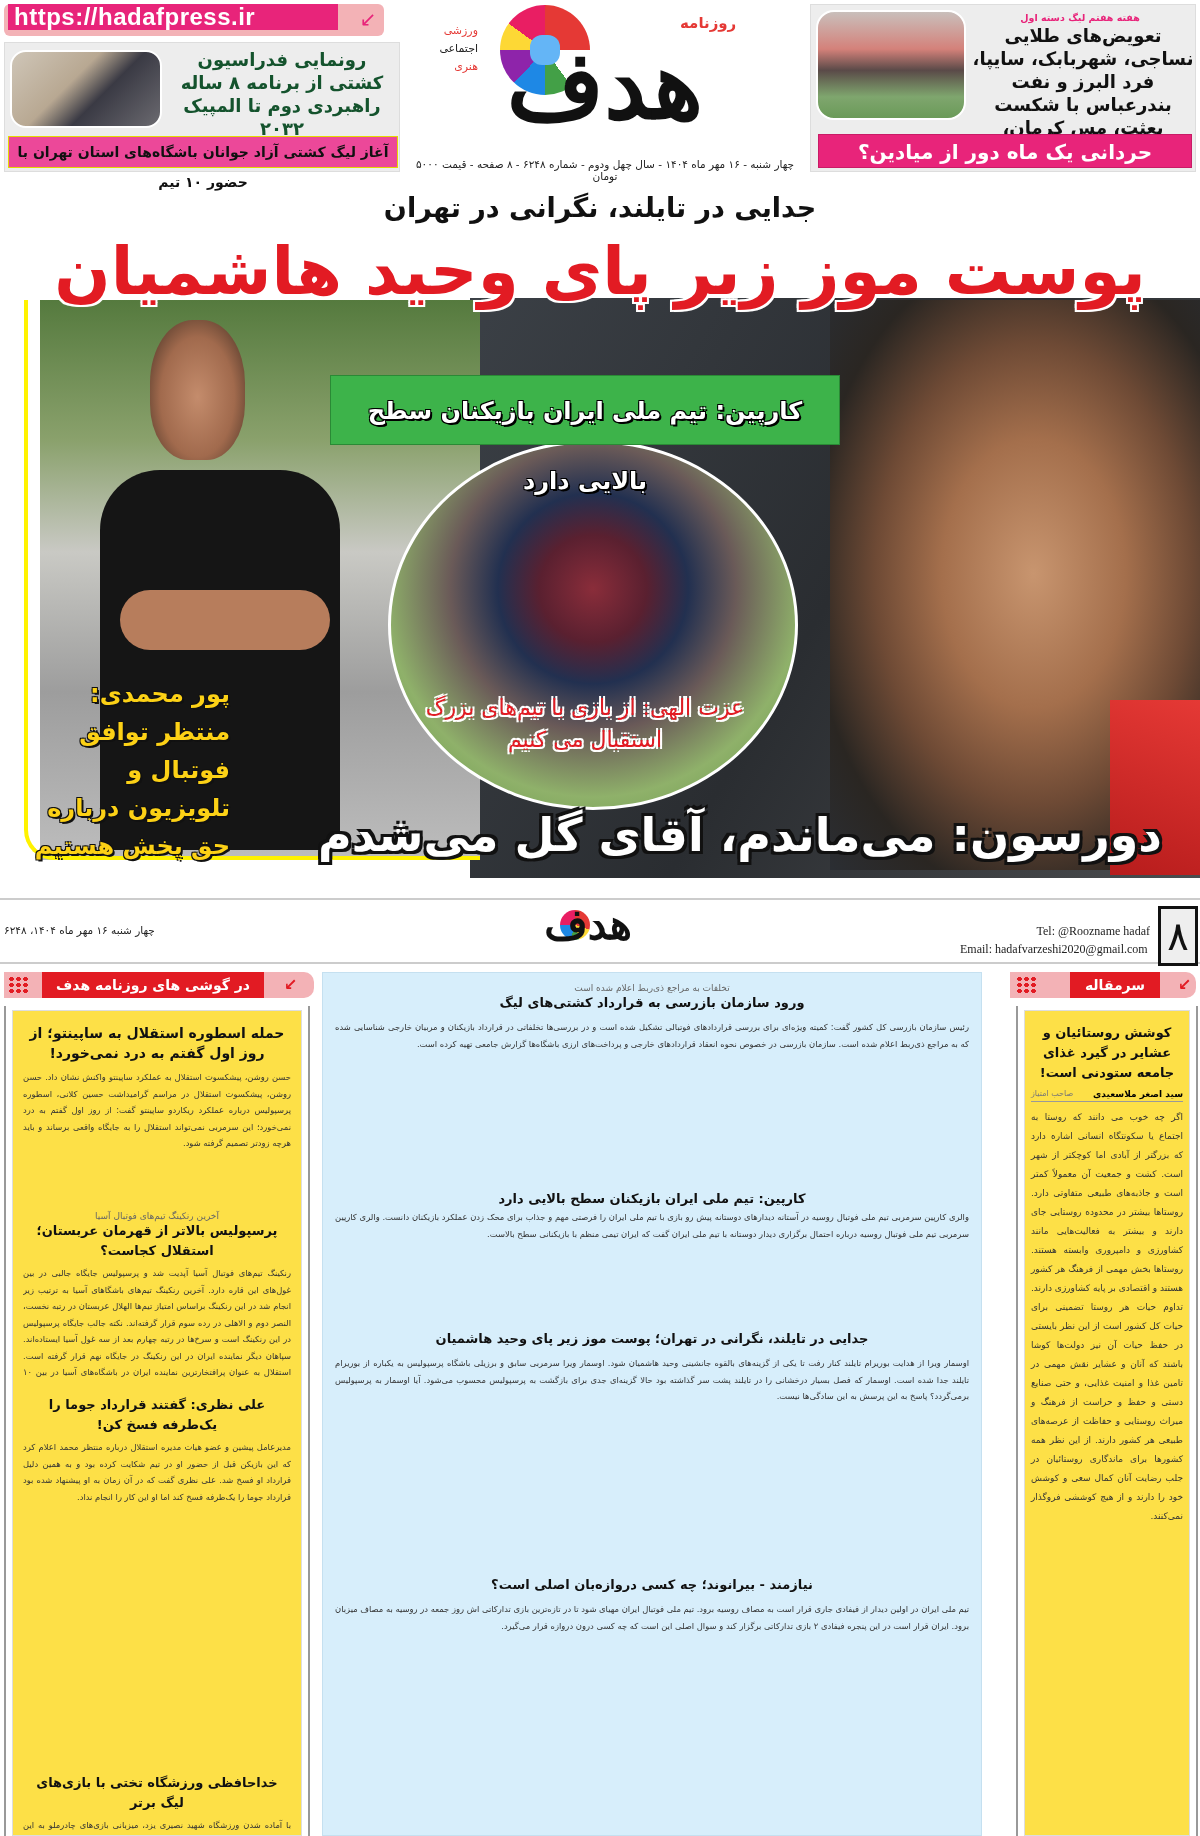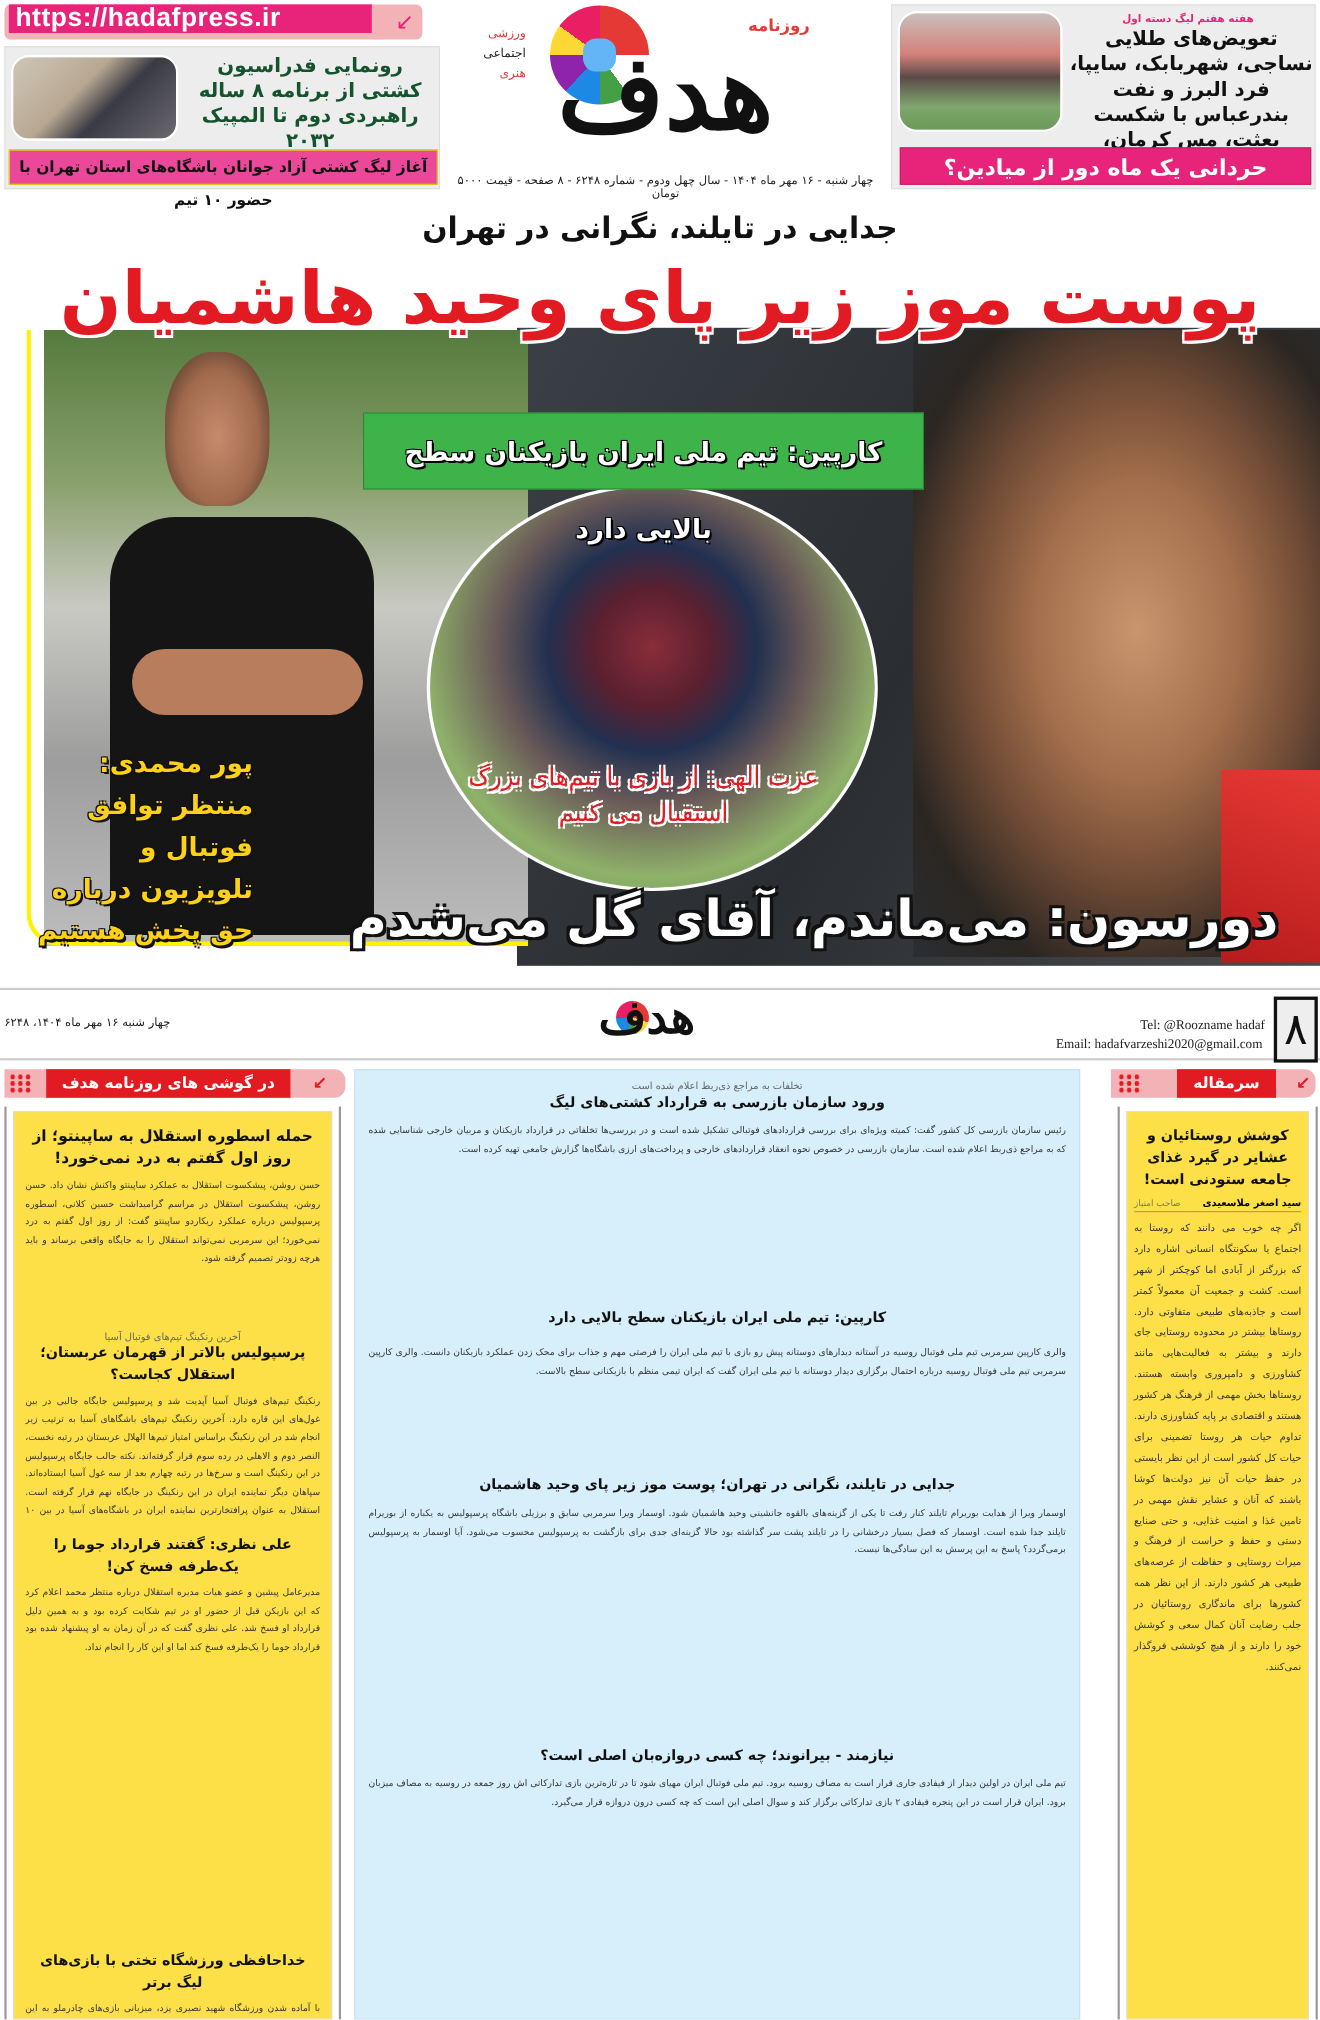--- a/index.html
+++ b/index.html
@@ -150,21 +150,21 @@
 </div>
 
 <div class="abs col-mid" style="left:322px;top:972px;width:660px;height:864px">
   <div style="padding:10px 12px 0">
     <div class="sub-kicker">تخلفات به مراجع ذی‌ربط اعلام شده است</div>
     <div class="art-title" style="font-size:13px;line-height:20px">ورود سازمان بازرسی به قرارداد کشتی‌های لیگ</div>
     <div class="body-text" style="margin-top:6px;height:150px;overflow:hidden">رئیس سازمان بازرسی کل کشور گفت: کمیته ویژه‌ای برای بررسی قراردادهای فوتبالی تشکیل شده است و در بررسی‌ها تخلفاتی در قرارداد بازیکنان و مربیان خارجی شناسایی شده که به مراجع ذی‌ربط اعلام شده است. سازمان بازرسی در خصوص نحوه انعقاد قراردادهای خارجی و پرداخت‌های ارزی باشگاه‌ها گزارش جامعی تهیه کرده است.</div>
   </div>
   <div style="padding:20px 12px 0">
     <div class="art-title" style="font-size:13px;line-height:20px">کارپین: تیم ملی ایران بازیکنان سطح بالایی دارد</div>
-    <div class="body-text" style="margin-top:12px;height:100px;overflow:hidden">والری کارپین سرمربی تیم ملی فوتبال روسیه در آستانه دیدارهای دوستانه پیش رو بازی با تیم ملی ایران را فرصتی مهم و جذاب برای محک زدن عملکرد بازیکنان دانست. والری کارپین سرمربی تیم ملی فوتبال روسیه درباره احتمال برگزاری دیدار دوستانه با تیم ملی ایران گفت که ایران تیمی منظم با بازیکنانی سطح بالاست.</div>
+    <div class="body-text" style="margin-top:0;height:100px;overflow:hidden">والری کارپین سرمربی تیم ملی فوتبال روسیه در آستانه دیدارهای دوستانه پیش رو بازی با تیم ملی ایران را فرصتی مهم و جذاب برای محک زدن عملکرد بازیکنان دانست. والری کارپین سرمربی تیم ملی فوتبال روسیه درباره احتمال برگزاری دیدار دوستانه با تیم ملی ایران گفت که ایران تیمی منظم با بازیکنانی سطح بالاست.</div>
   </div>
   <div style="padding:20px 12px 0">
     <div class="art-title" style="font-size:13px;line-height:20px">جدایی در تایلند، نگرانی در تهران؛ پوست موز زیر پای وحید هاشمیان</div>
     <div class="body-text" style="margin-top:6px;height:200px;overflow:hidden">اوسمار ویرا از هدایت بوریرام تایلند کنار رفت تا یکی از گزینه‌های بالقوه جانشینی وحید هاشمیان شود. اوسمار ویرا سرمربی سابق و برزیلی باشگاه پرسپولیس به یکباره از بوریرام تایلند جدا شده است. اوسمار که فصل بسیار درخشانی را در تایلند پشت سر گذاشته بود حالا گزینه‌ای جدی برای بازگشت به پرسپولیس محسوب می‌شود. آیا اوسمار به پرسپولیس برمی‌گردد؟ پاسخ به این پرسش به این سادگی‌ها نیست.</div>
   </div>
   <div style="padding:20px 12px 0">
     <div class="art-title" style="font-size:13px;line-height:20px">نیازمند - بیرانوند؛ چه کسی دروازه‌بان اصلی است؟</div>
     <div class="body-text" style="margin-top:6px">تیم ملی ایران در اولین دیدار از فیفادی جاری قرار است به مصاف روسیه برود. تیم ملی فوتبال ایران مهیای شود تا در تازه‌ترین بازی تدارکاتی اش روز جمعه در روسیه به مصاف میزبان برود. ایران قرار است در این پنجره فیفادی ۲ بازی تدارکاتی برگزار کند و سوال اصلی این است که چه کسی درون دروازه قرار می‌گیرد.</div>
   </div>
 </div>

